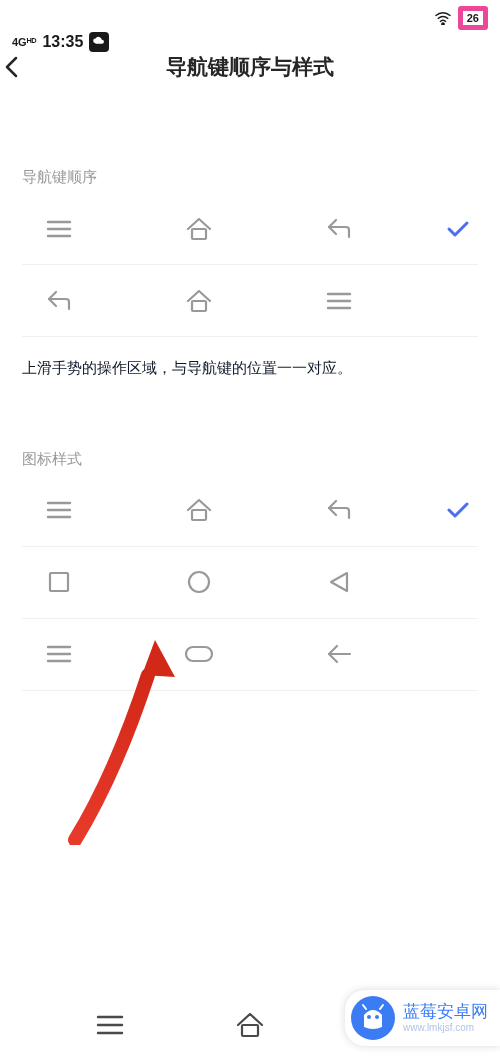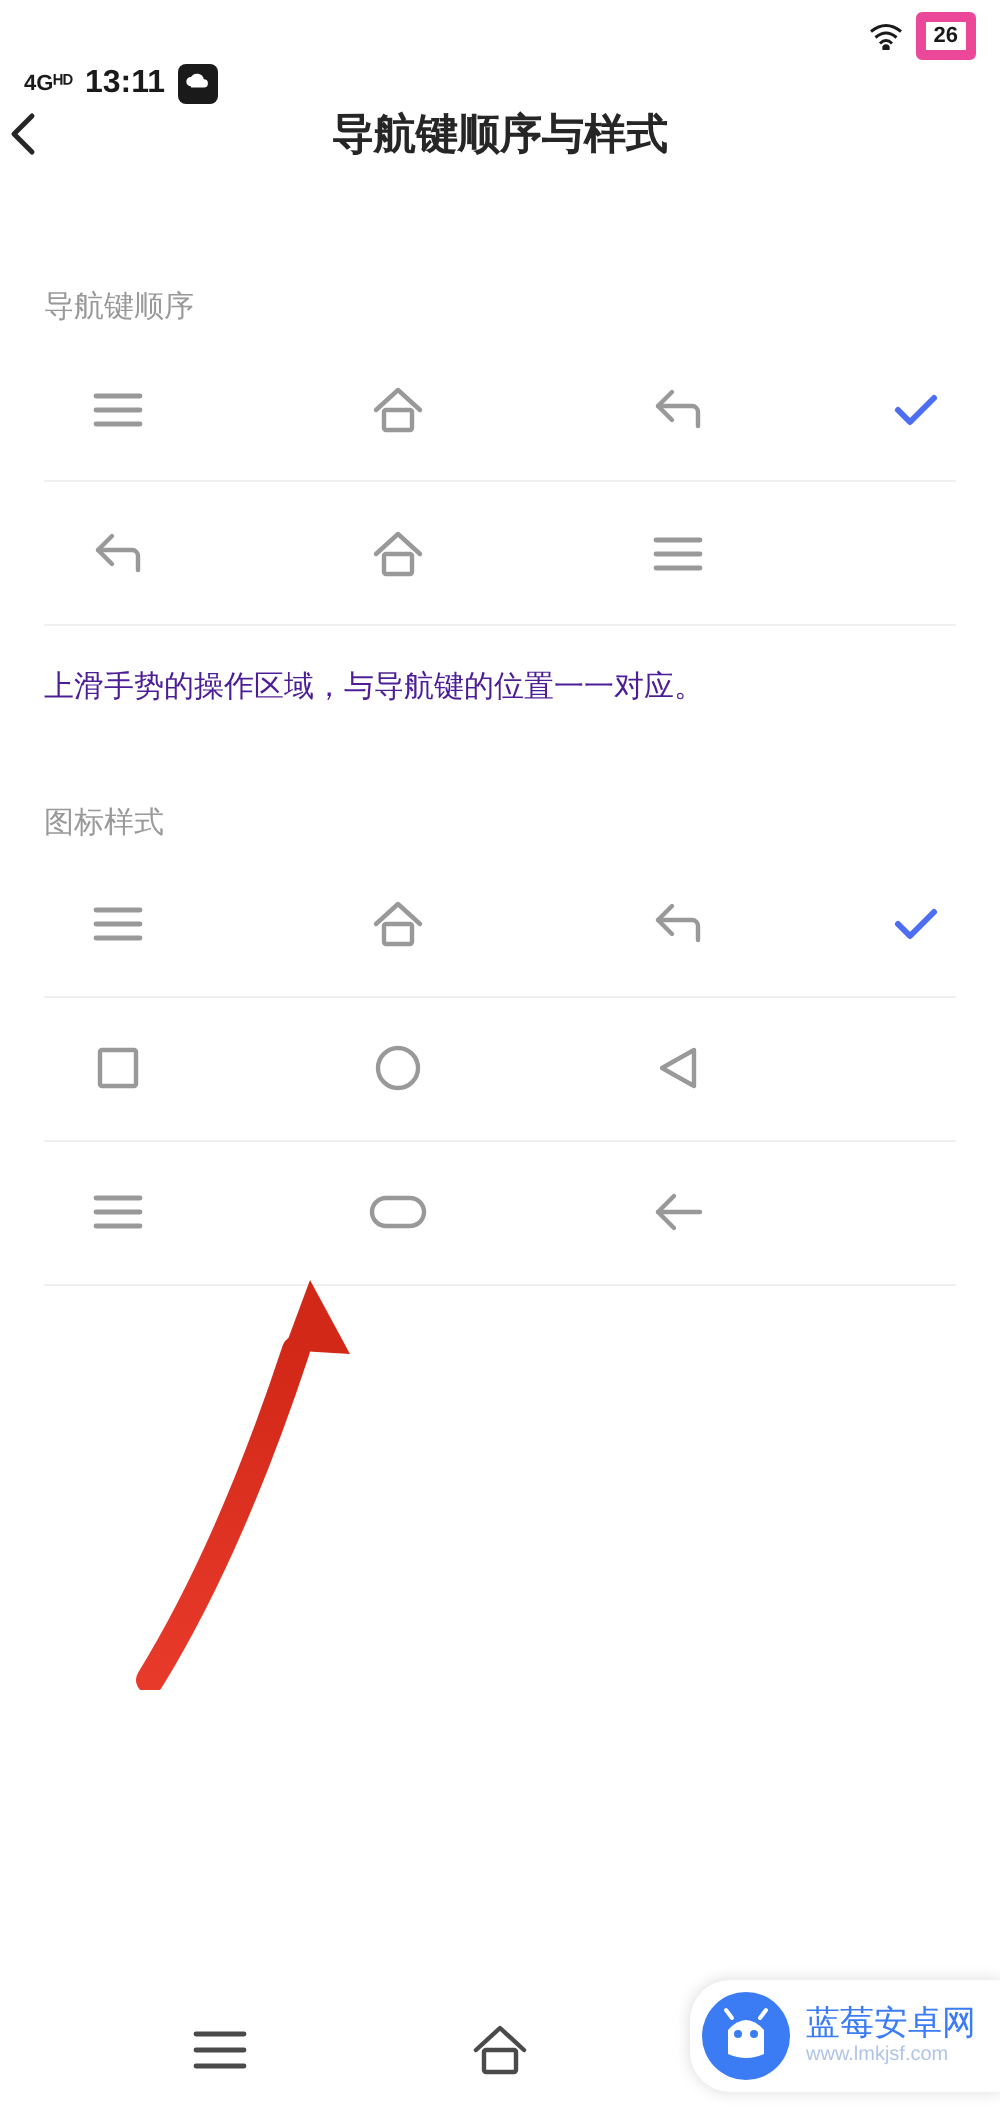--- a/index.html
+++ b/index.html
@@ -42,42 +42,42 @@
       position: relative;
     }
     .back-btn { width: 28px; height: 28px; display: flex; align-items: center; }
     .page-title {
       position: absolute; left: 50%; transform: translateX(-50%);
       font-size: 21px; font-weight: 600; color: #262626;
     }
     .content { padding: 0 22px; }
     .section-label {
       color: #999; font-size: 15px;
-      margin-top: 46px; margin-bottom: 6px;
+      margin-top: 70px; margin-bottom: 6px;
     }
     .option-row {
       height: 72px;
       display: flex; align-items: center;
       border-bottom: 1px solid #f0f0f0;
     }
     .nav-icons {
       flex: 1;
       display: flex;
       align-items: center;
       gap: 110px;
       padding-left: 22px;
     }
     .nav-icon {
       width: 30px; height: 30px;
       display: flex; align-items: center; justify-content: center;
       color: #999;
     }
     .check-slot { width: 40px; display: flex; align-items: center; justify-content: center; }
     .check { color: #4d6df3; }
-    .gesture-note { color: #4c1d95; font-size: 15px; margin-top: 20px; line-height: 1.5; }
+    .gesture-note { color: #0f172a; font-size: 15px; margin-top: 20px; line-height: 1.5; }
     .arrow-overlay {
       position: absolute;
       left: 60px;
       top: 635px;
       pointer-events: none;
     }
     .bottom-nav {
       position: absolute;
       bottom: 0; left: 0; right: 0;
       height: 62px;
@@ -106,21 +106,21 @@
     }
     .wm-text-main { color: #3b7cf5; font-size: 17px; font-weight: 400; line-height: 1.1; }
     .wm-text-sub { color: #b0c4e6; font-size: 10px; line-height: 1.1; }
   </style>
 </head>
 <body>
 
 <div class="status-bar">
   <div class="status-left">
     <span class="status-signal">4Gᴴᴰ</span>
-    <span class="status-time">13:11</span>
+    <span class="status-time">13:35</span>
     <span class="status-cloud">
       <svg viewBox="0 0 24 24" fill="#fff">
           <path d="M6 14a4 4 0 010-8 6 6 0 0111 2 3.5 3.5 0 010 7H6z"></path>
         </svg>
     </span>
   </div>
   <div class="status-right">
     <svg class="wifi-icon" viewBox="0 0 24 18" fill="none" stroke="#1a1a1a" stroke-width="2">
       <path d="M2 6 Q12 -2 22 6"></path>
         <path d="M5 10 Q12 4 19 10"></path>

